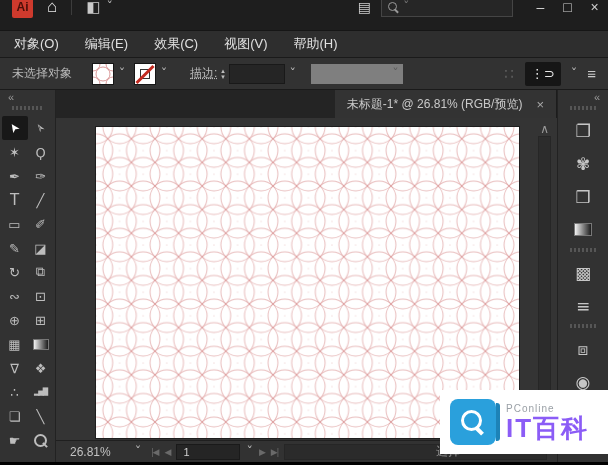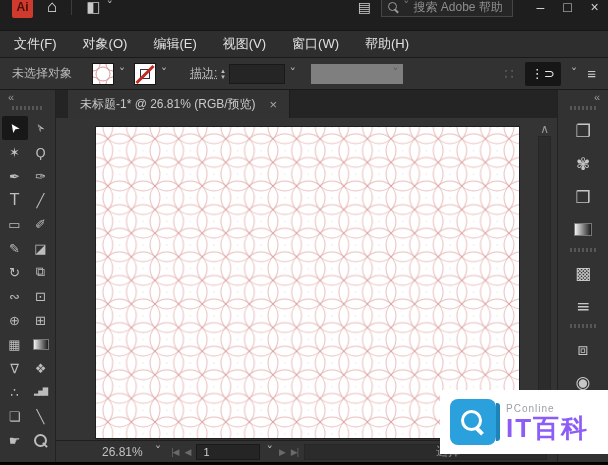--- a/index.html
+++ b/index.html
@@ -69,33 +69,33 @@
   .cur { display:inline-block; transform:rotate(-125deg); font-size:12px; }
   .graph-g { font-size:7px; letter-spacing:-1px; }
   .gradbox { display:inline-block; width:16px; height:11px; border:1px solid #777;
              background:linear-gradient(90deg,#f2f2f2,#1c1c1c); }
   .mag-tool { width:13px; height:13px; color:#bdbdbd; }
   .mag-tool::before { width:9px; height:9px; border-width:2px; }
   .mag-tool::after { width:6px; height:2px; left:8px; top:10px; }
 
   
   .center { position:absolute; left:56px; right:51px; top:0; bottom:0; display:flex; flex-direction:column; }
-  .tabbar { height:28px; background:#242424; display:flex; align-items:flex-end; }
+  .tabbar { height:28px; background:#242424; display:flex; align-items:flex-end;justify-content:flex-end; }
   .tab { margin-left:12px; height:28px; background:#333333; display:flex; align-items:center;
          padding:0 12px; font-size:12px; color:#c9c9c9; gap:14px; border-right:1px solid #1c1c1c; }
   .tab-close { color:#a8a8a8; font-size:13px; }
   .canvas { position:relative; flex:1; background:#343434; overflow:hidden; }
   .artboard { position:absolute; left:40px; top:9px; width:423px; height:311px;
               background:#fff; box-shadow:0 0 0 1px #1e1e1e; }
   .scroll-up { position:absolute; right:8px; top:4px; color:#9a9a9a; font-size:12px; }
   .vtrack { position:absolute; right:6px; top:18px; bottom:4px; width:13px; background:#2c2c2c;
             border:1px solid #262626; }
   .statusbar { height:22px; background:#323232; border-top:1px solid #1f1f1f; display:flex;
                align-items:center; padding:0 10px; font-size:12px; color:#c2c2c2; gap:6px; }
-  .zoom-dd { display:flex; align-items:center; gap:12px; padding:1px 4px;margin-left:32px; }
+  .zoom-dd { display:flex; align-items:center; gap:24px; padding:1px 4px; }
   .nav { color:#6a6a6a; font-size:9px; letter-spacing:-1px; }
   .ab-field { width:64px; height:16px; background:#252525; border:1px solid #1a1a1a;
               font-size:11px; color:#d0d0d0; padding:1px 6px; }
   .tray { flex:1; height:16px; background:#2b2b2b; border:1px solid #262626; display:flex;
           align-items:center; justify-content:flex-end; padding-right:86px; color:#9a9a9a; font-size:12px; }
 
   
   .rdock { position:absolute; right:0; top:0; bottom:0; width:51px; background:#323232;
            border-left:1px solid #222; display:flex; flex-direction:column; align-items:center; }
   .rdock .dock-head { width:100%; justify-content:flex-end; }
@@ -126,35 +126,33 @@
   <div class="titlebar">
     <div class="ai-logo">Ai</div>
     <span class="home">⌂</span>
     <div class="tb-sep"></div>
     <span class="layout-ic">◧</span>
     <span class="chev small" style="margin-left:6px">ˇ</span>
     <span class="panel-ic">▤</span>
     <div class="searchbox">
       <span class="mag"></span>
       <span class="chev small" style="color:#777">ˇ</span>
-      <span>搜索 Adobe 帮助</span>
     </div>
     <div class="win-btns">
       <div class="win-btn">–</div>
       <div class="win-btn">□</div>
       <div class="win-btn">×</div>
     </div>
   </div>
 
   <div class="menubar">
-    <span>文件(F)</span>
     <span>对象(O)</span>
     <span>编辑(E)</span>
+    <span>效果(C)</span>
     <span>视图(V)</span>
-    <span>窗口(W)</span>
     <span>帮助(H)</span>
   </div>
 
   <div class="controlbar">
     <span>未选择对象</span>
     <div class="swatch" style="margin-left:20px">
       <svg width="20" height="20">
         <rect width="20" height="20" fill="#ffffff"></rect>
         <g fill="none" stroke="#d08080" stroke-width="0.8">
           <circle cx="10" cy="10" r="7"></circle>

